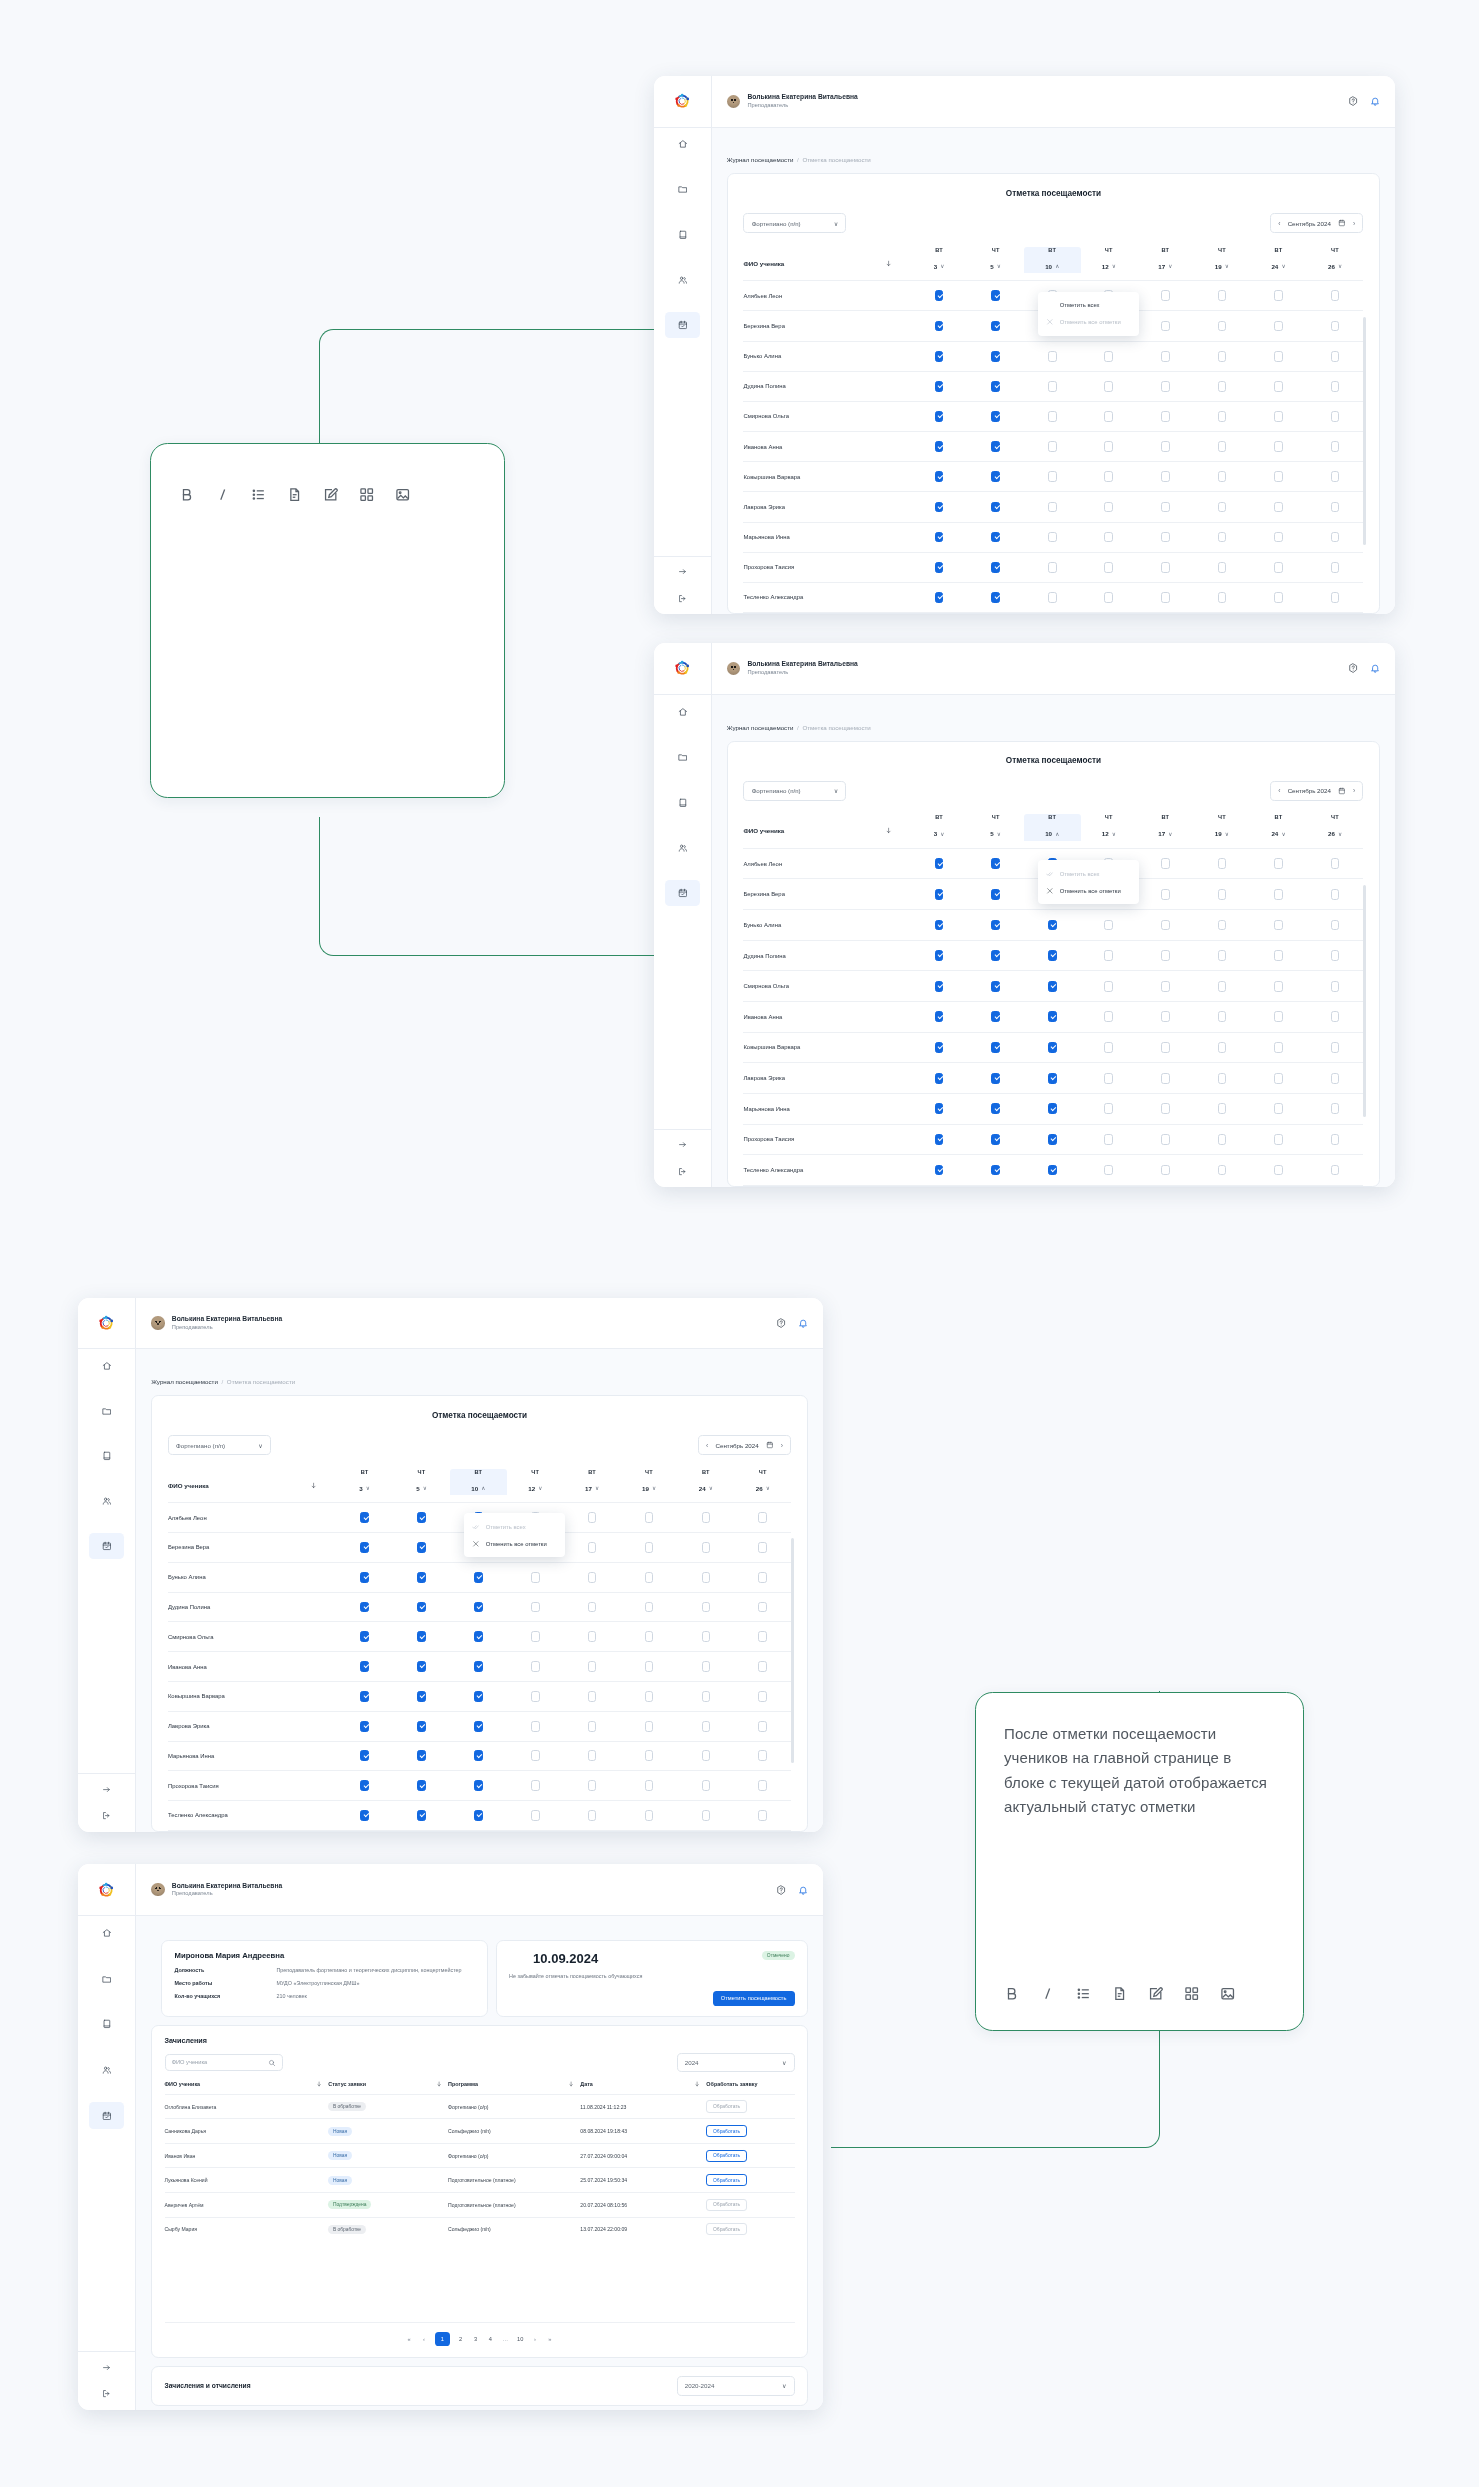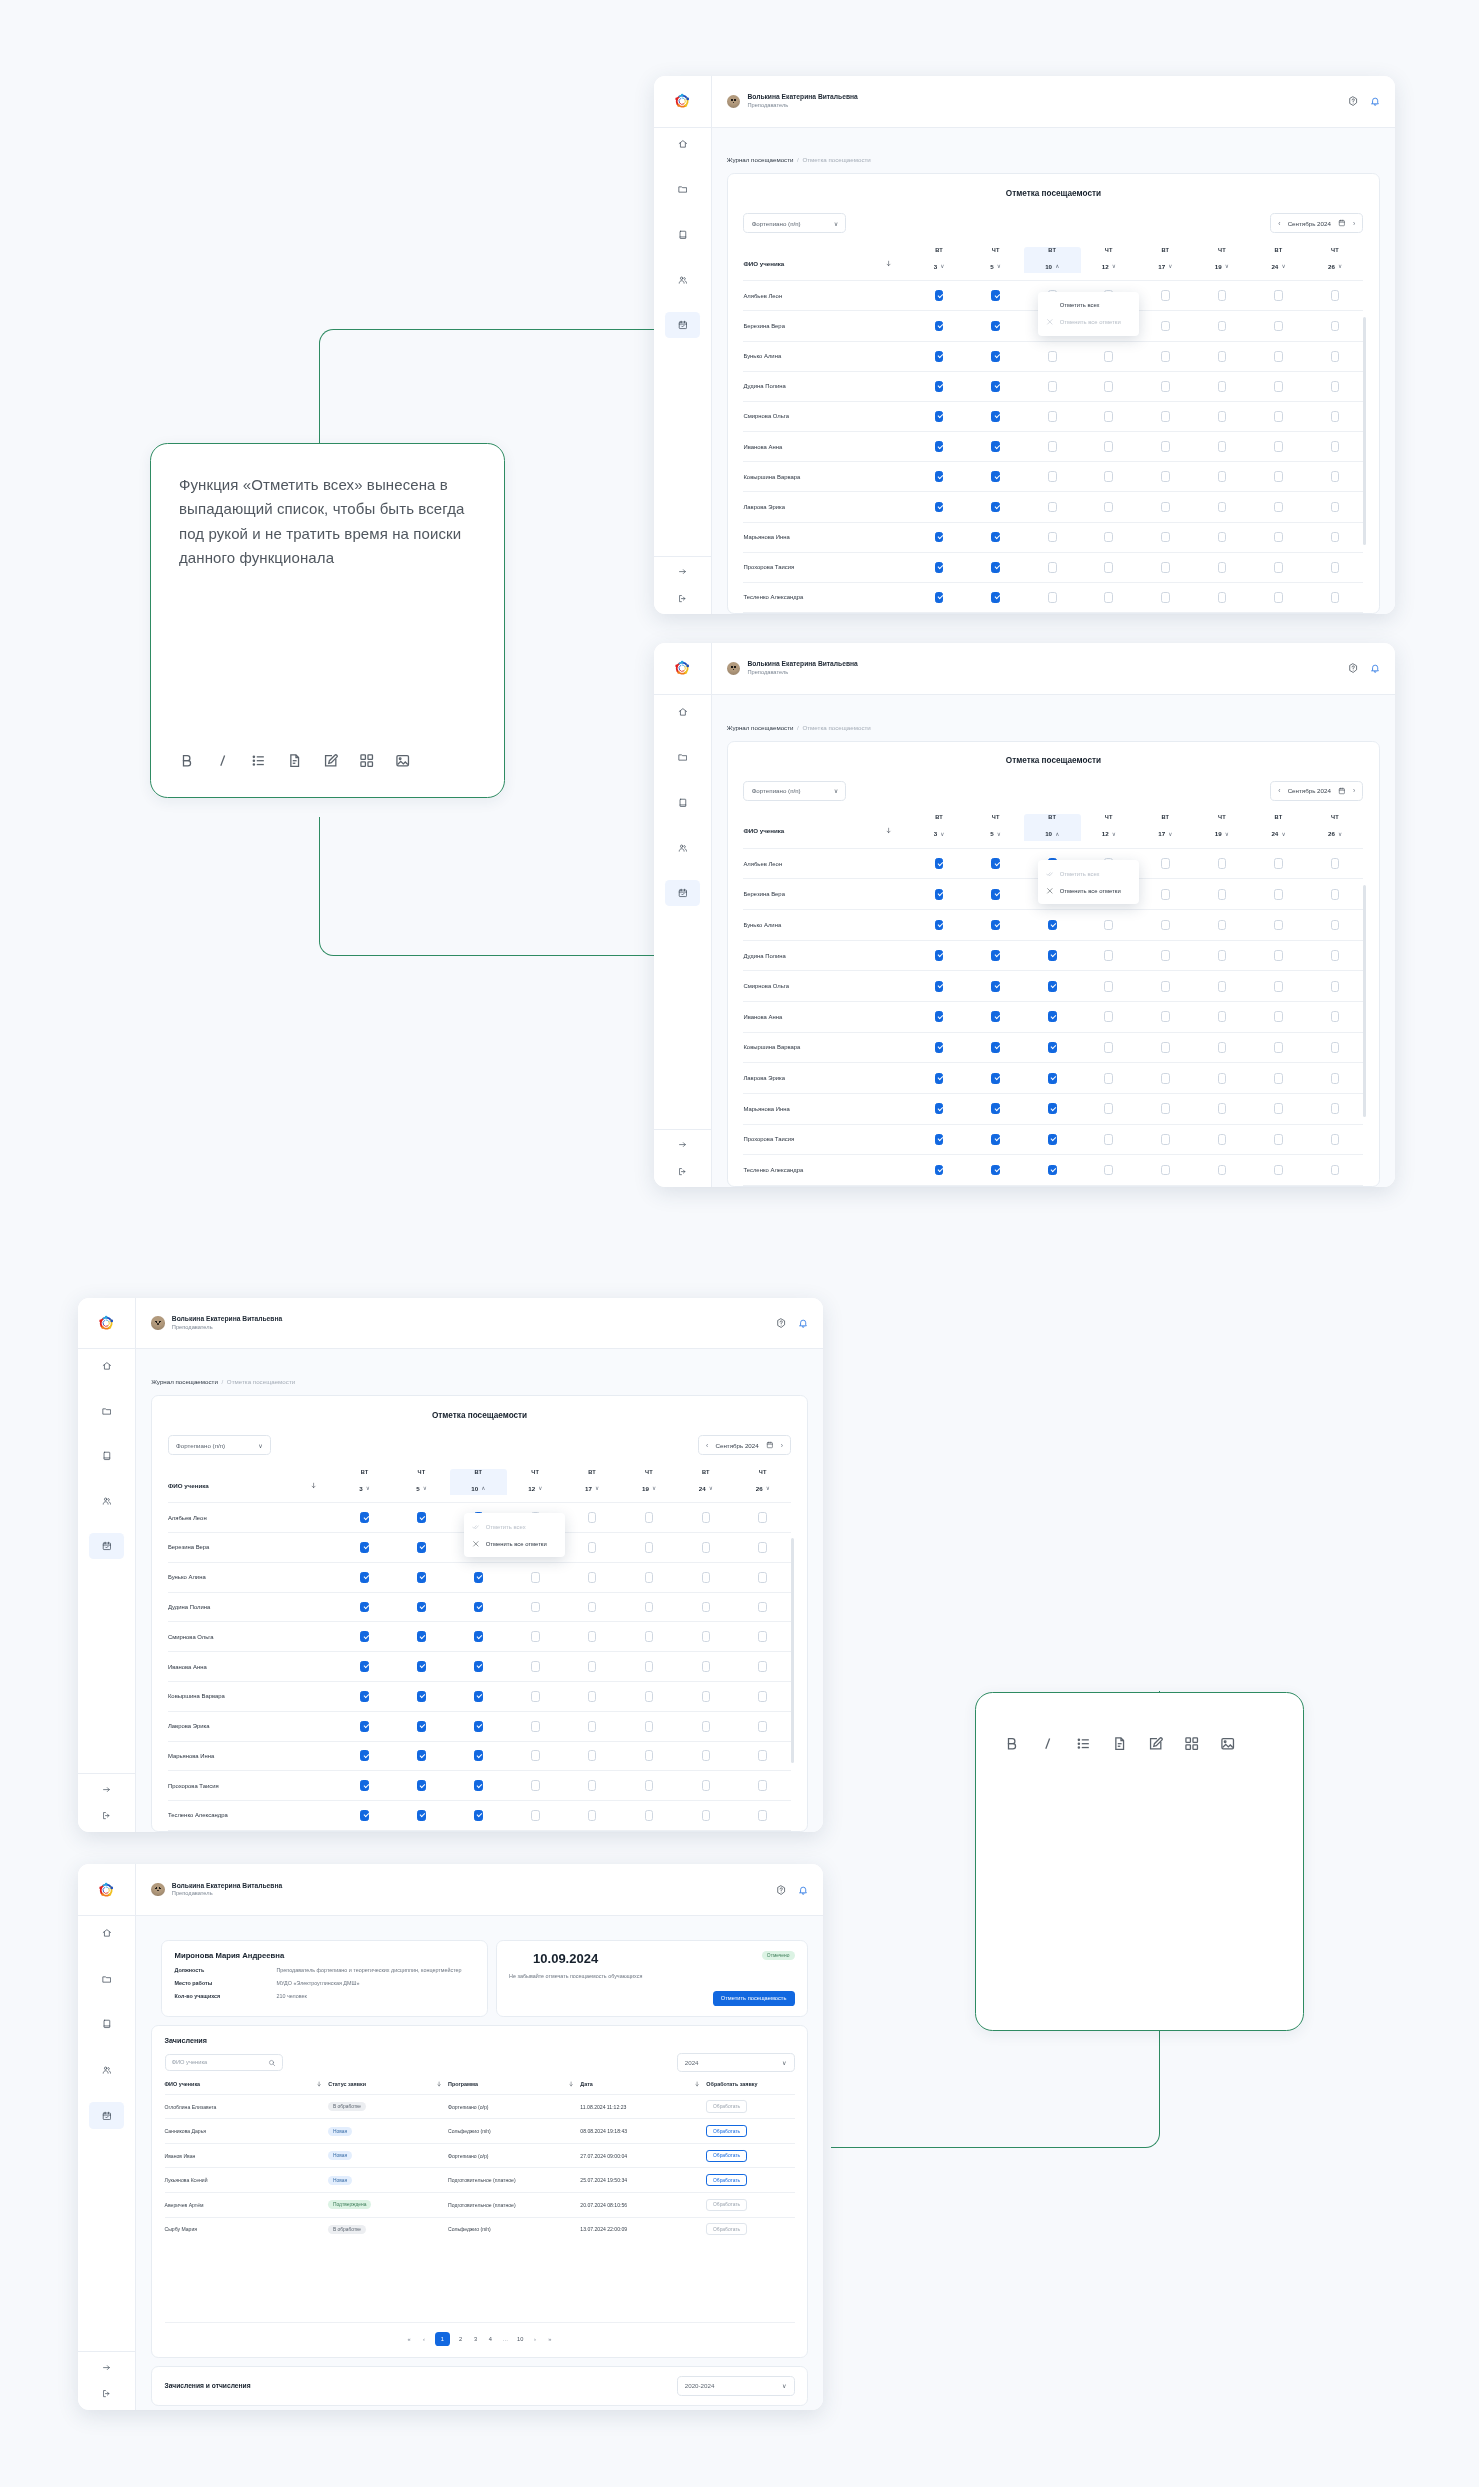--- a/index.html
+++ b/index.html
@@ -205,21 +205,20 @@
 </head>
 <body>
 
 <div class="stage">
 
   <div class="connector" style="left:319px; top:329px; width:360px; height:134px; border-right:none; border-bottom:none; border-radius:14.4px 0 0 0;"></div>
   <div class="connector" style="left:319px; top:817px; width:360px; height:139px; border-right:none; border-top:none; border-radius:0 0 0 14.4px;"></div>
   <div class="connector" style="left:831px; top:1691px; width:329px; height:457px; border-left:none; border-top:none; border-radius:0 0 14.4px 0;"></div>
 
   <div class="note" style="left:150px; top:443px; width:355px; height:355px;">
-    <div class="note-text">Функция «Отметить всех» вынесена в выпадающий список, чтобы быть всегда под рукой и не тратить время на поиски данного функционала</div>
     <div class="note-tools">
       <svg width="15.4" height="15.4" viewBox="0 0 24 24" fill="none" stroke="#5b636c" stroke-width="2">
           <path d="M7 4h6a4 4 0 0 1 0 8H7z"></path>
           <path d="M7 12h7a4 4 0 0 1 0 8H7z"></path>
         </svg>
       <svg width="15.4" height="15.4" viewBox="0 0 24 24" fill="none" stroke="#5b636c" stroke-width="2">
           <line x1="15" y1="4" x2="9" y2="20"></line>
         </svg>
       <svg width="15.4" height="15.4" viewBox="0 0 24 24" fill="none" stroke="#5b636c" stroke-width="2">
           <line x1="9" y1="6" x2="20" y2="6"></line>
@@ -248,20 +247,21 @@
         </svg>
       <svg width="15.4" height="15.4" viewBox="0 0 24 24" fill="none" stroke="#5b636c" stroke-width="2">
           <rect x="3" y="4" width="18" height="16" rx="2"></rect>
           <circle cx="8" cy="9" r="1.3"></circle>
           <path d="M4 18l5-5 4 4 3-3 4 4"></path>
         </svg>
     </div>
   </div>
 
   <div class="note" style="left:975px; top:1692px; width:329px; height:339px;">
+    <div class="note-text">После отметки посещаемости учеников на главной странице в блоке с текущей датой отображается актуальный статус отметки</div>
     <div class="note-tools">
       <svg width="15.4" height="15.4" viewBox="0 0 24 24" fill="none" stroke="#5b636c" stroke-width="2">
           <path d="M7 4h6a4 4 0 0 1 0 8H7z"></path>
           <path d="M7 12h7a4 4 0 0 1 0 8H7z"></path>
         </svg>
       <svg width="15.4" height="15.4" viewBox="0 0 24 24" fill="none" stroke="#5b636c" stroke-width="2">
           <line x1="15" y1="4" x2="9" y2="20"></line>
         </svg>
       <svg width="15.4" height="15.4" viewBox="0 0 24 24" fill="none" stroke="#5b636c" stroke-width="2">
           <line x1="9" y1="6" x2="20" y2="6"></line>

